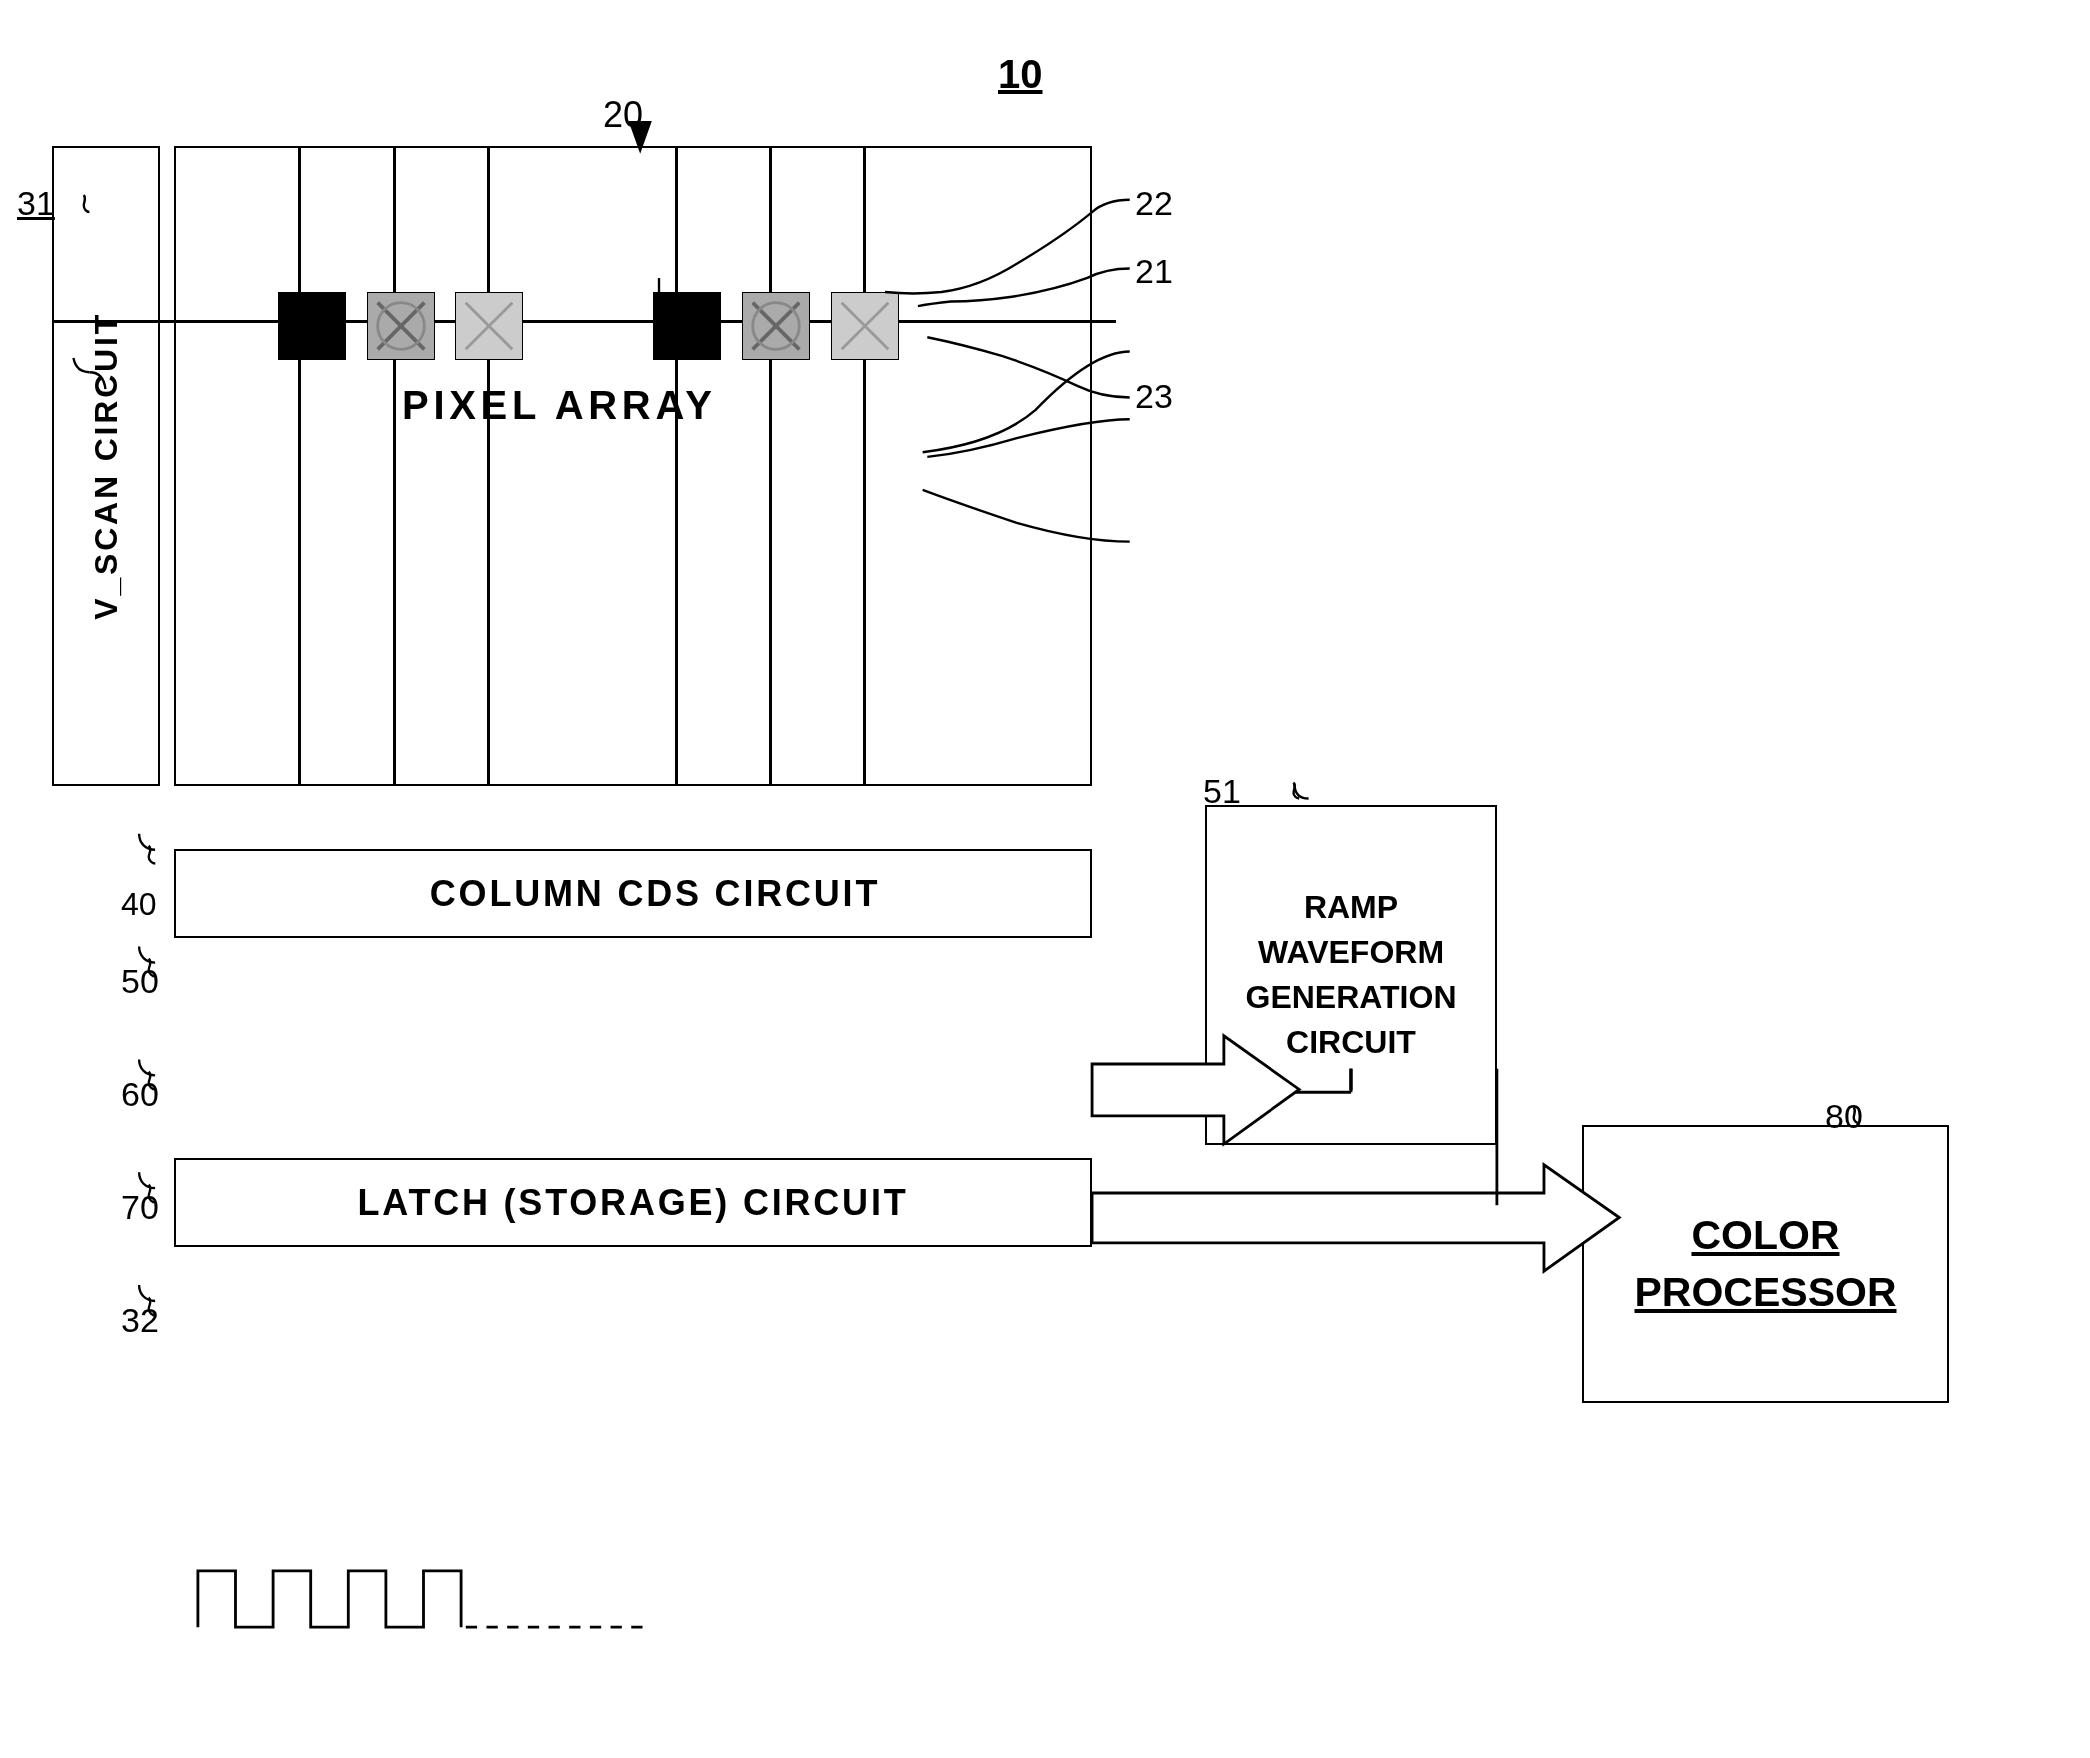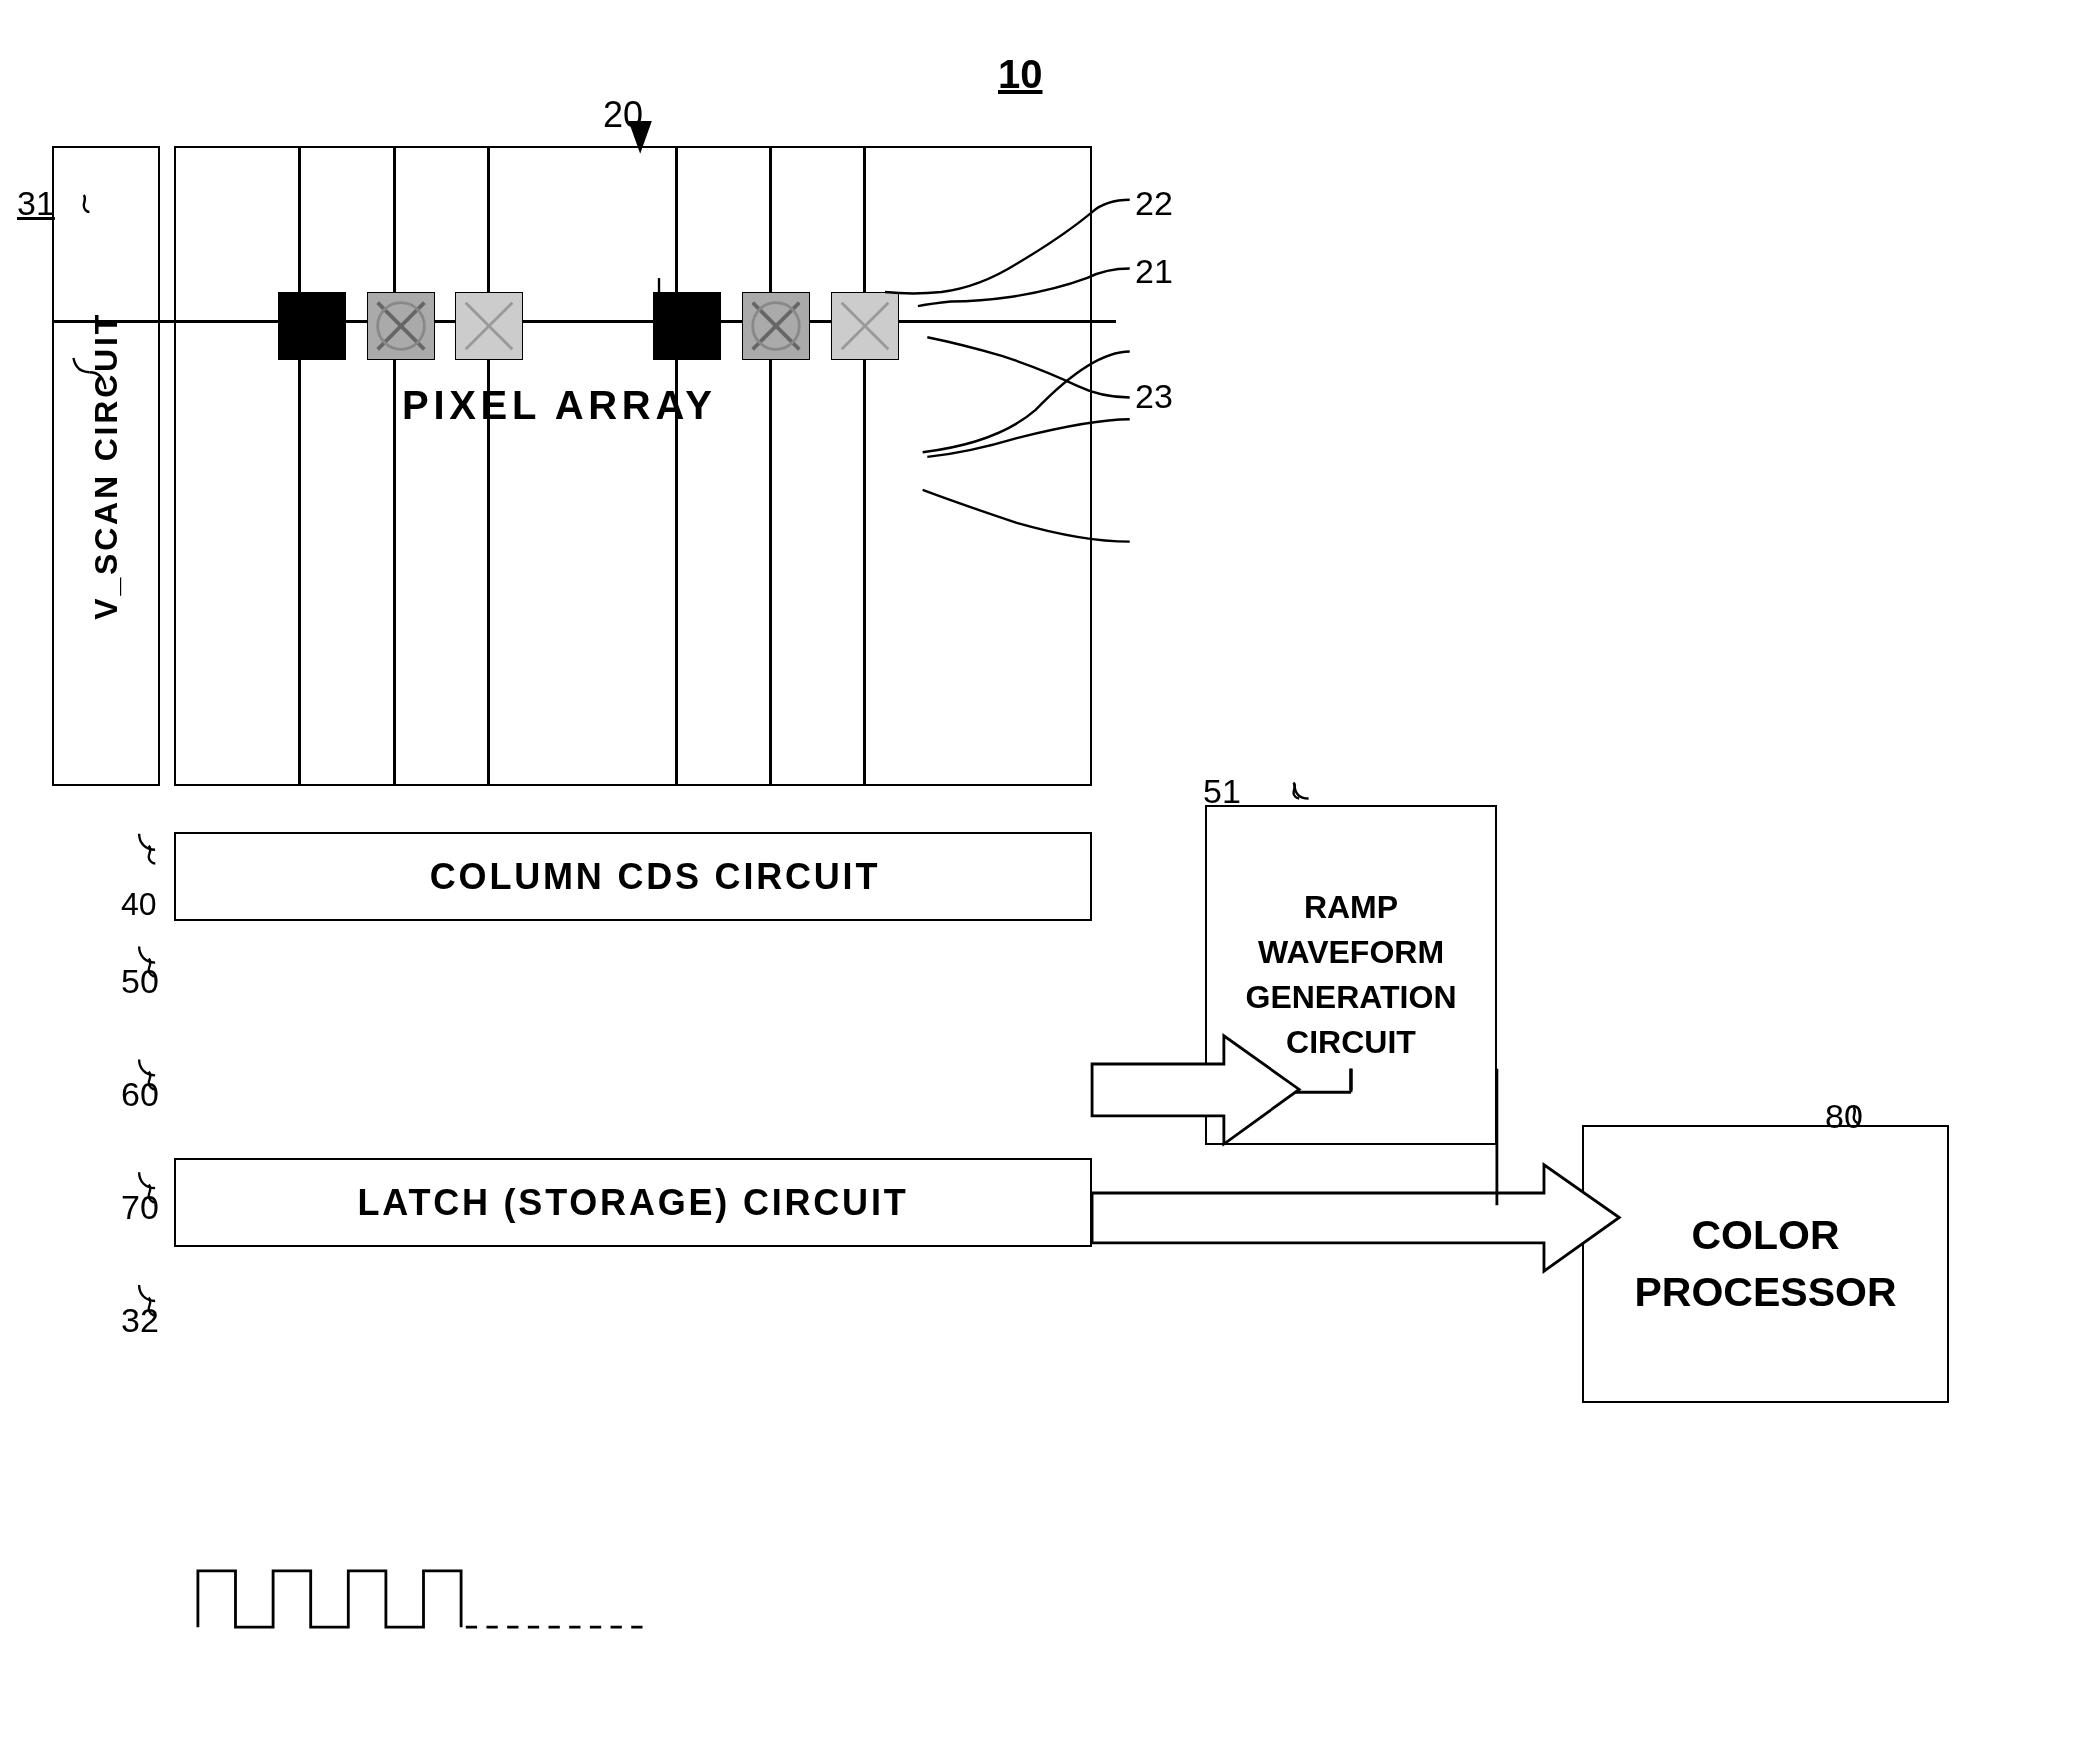--- a/index.html
+++ b/index.html
@@ -71,21 +71,21 @@
       display: flex;
       align-items: center;
       justify-content: center;
     }
     .circuit-box .label {
       font-size: 36px;
       font-weight: bold;
       letter-spacing: 2.8px;
     }
 
-    .box-cds { top: 832px; padding-left: 44px; }
+    .box-cds { top: 849px; padding-left: 44px; }
     .box-amp { top: 932px; }
     .box-adc { top: 1045px; }
     .box-latch { top: 1158px; }
     .box-hscan { top: 1271px; }
 
     
     .ramp-box {
       position: absolute;
       top: 805px;
       left: 1205px;
@@ -108,20 +108,21 @@
       position: absolute;
       top: 1125px;
       left: 1582px;
       width: 367px;
       height: 278px;
       border: 2.8px solid #000;
       display: flex;
       align-items: center;
       justify-content: center;
       text-align: center;
+      text-decoration: underline;
     }
     .color-box .label {
       font-size: 41px;
       font-weight: bold;
       line-height: 1.4;
     }
 
     
     svg.arrows {
       position: absolute;

